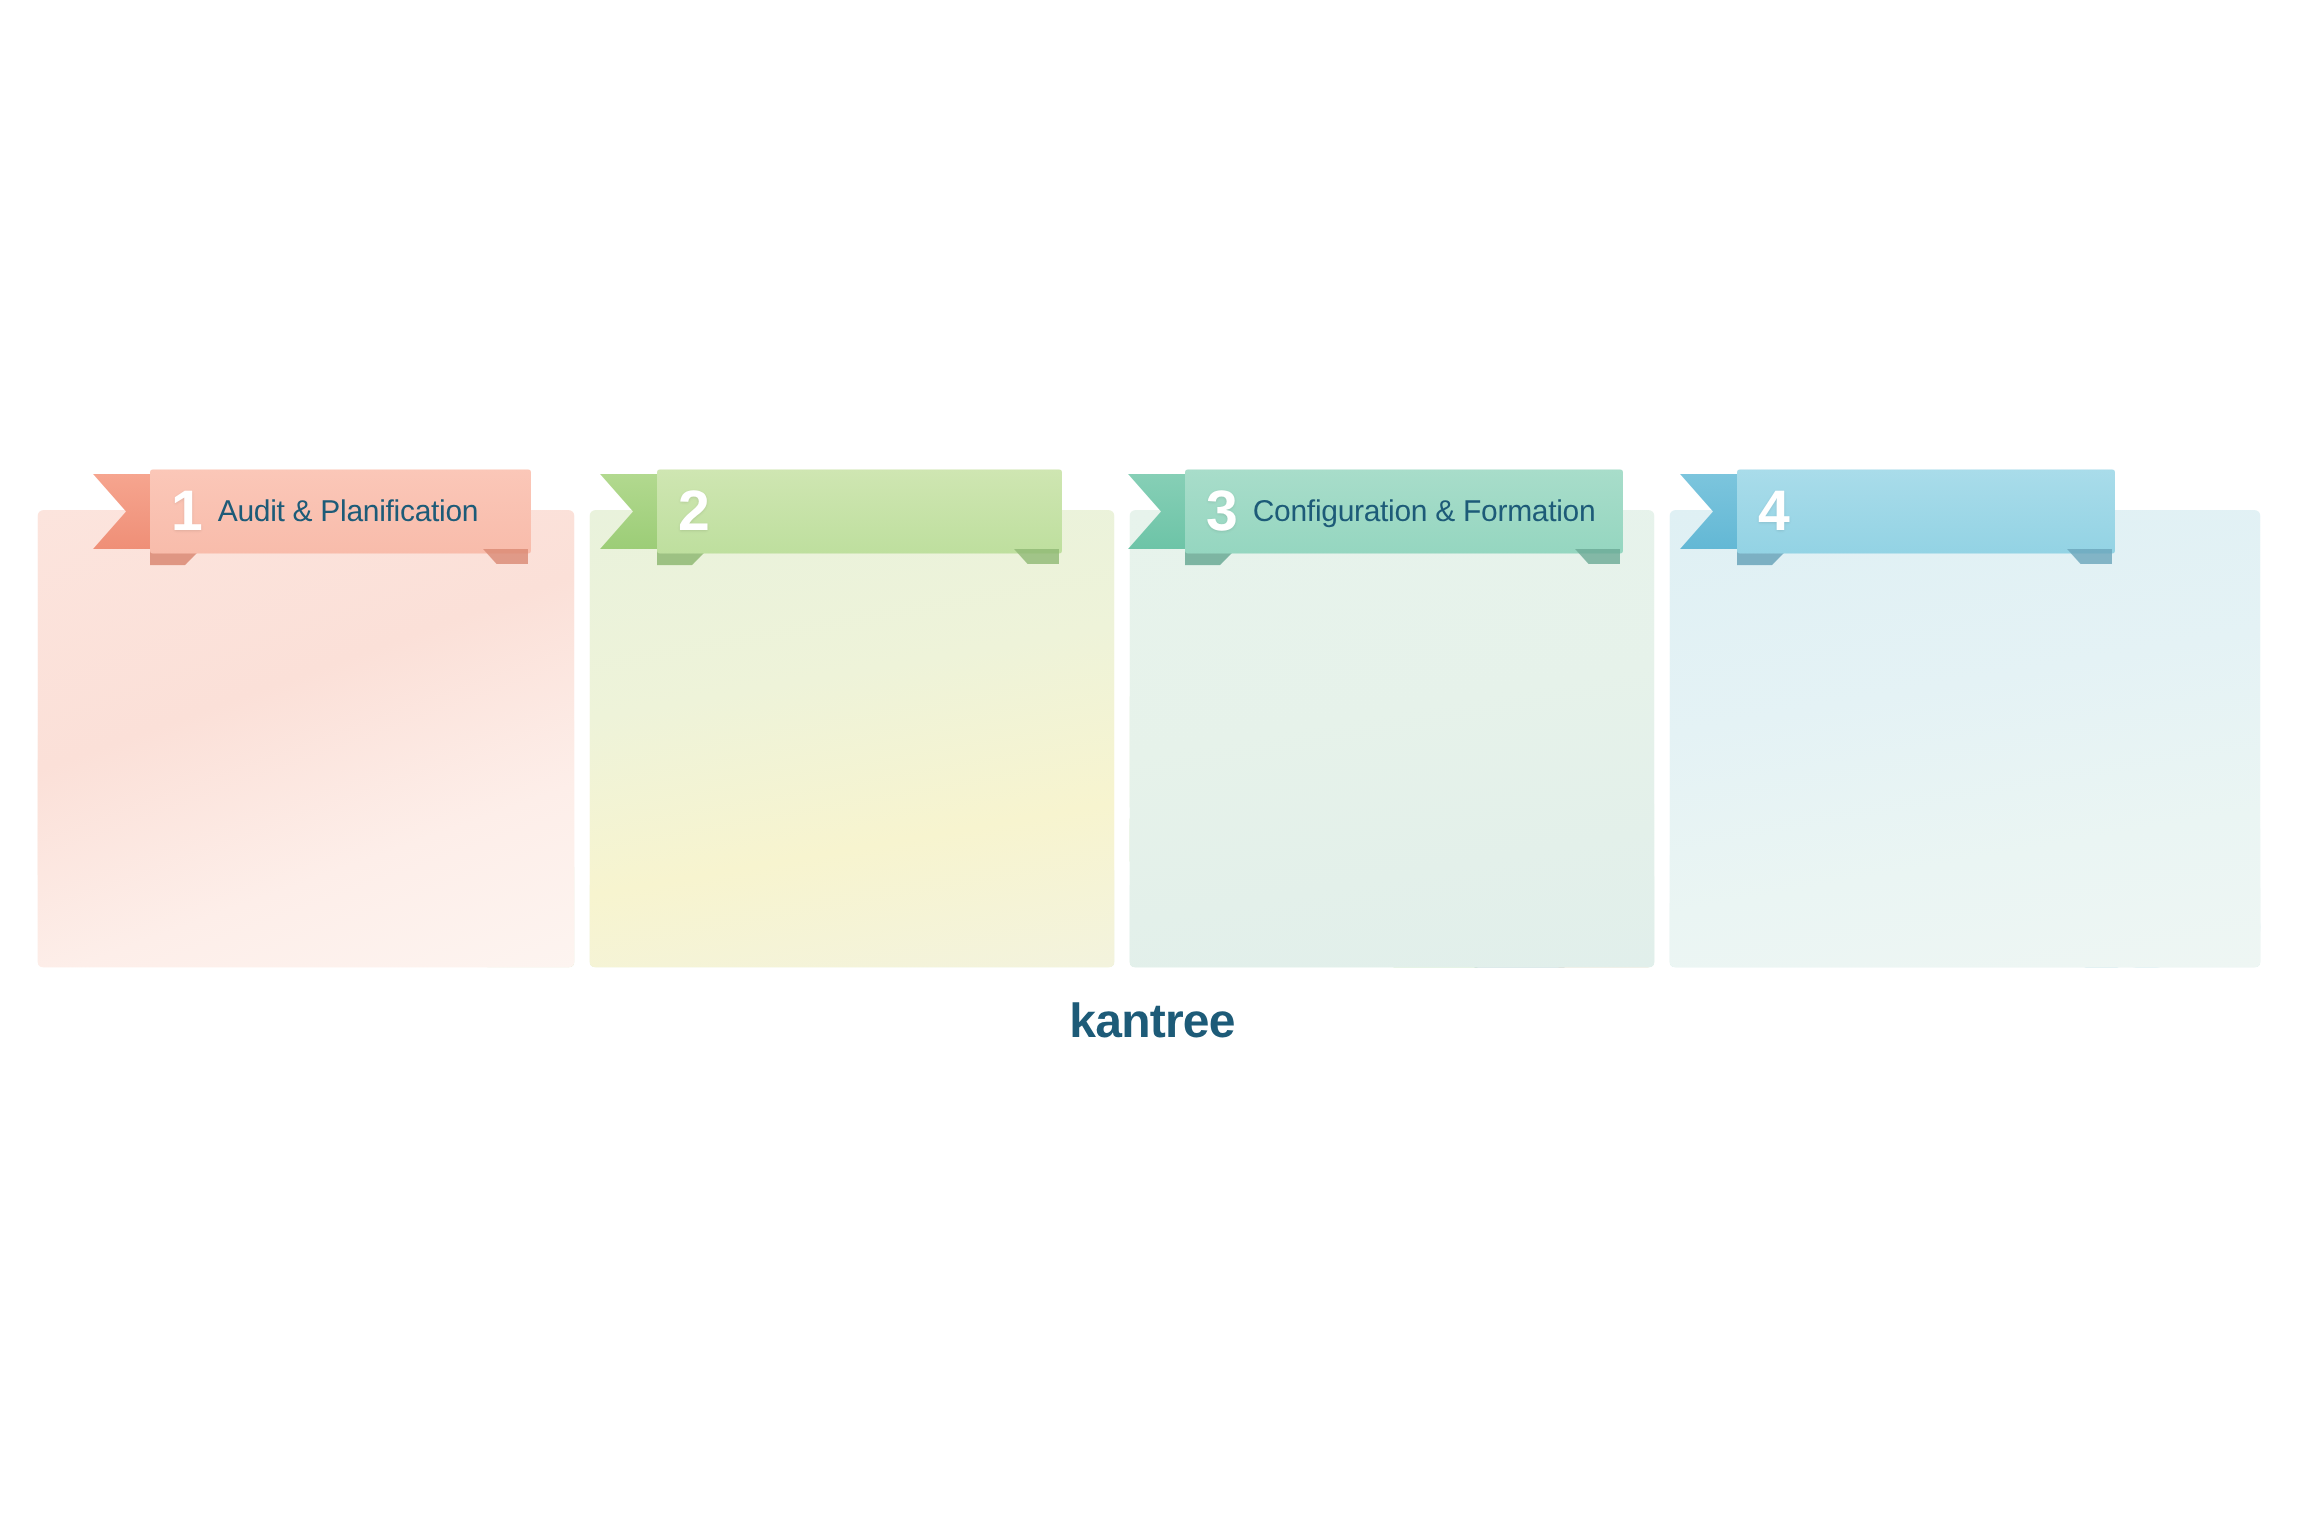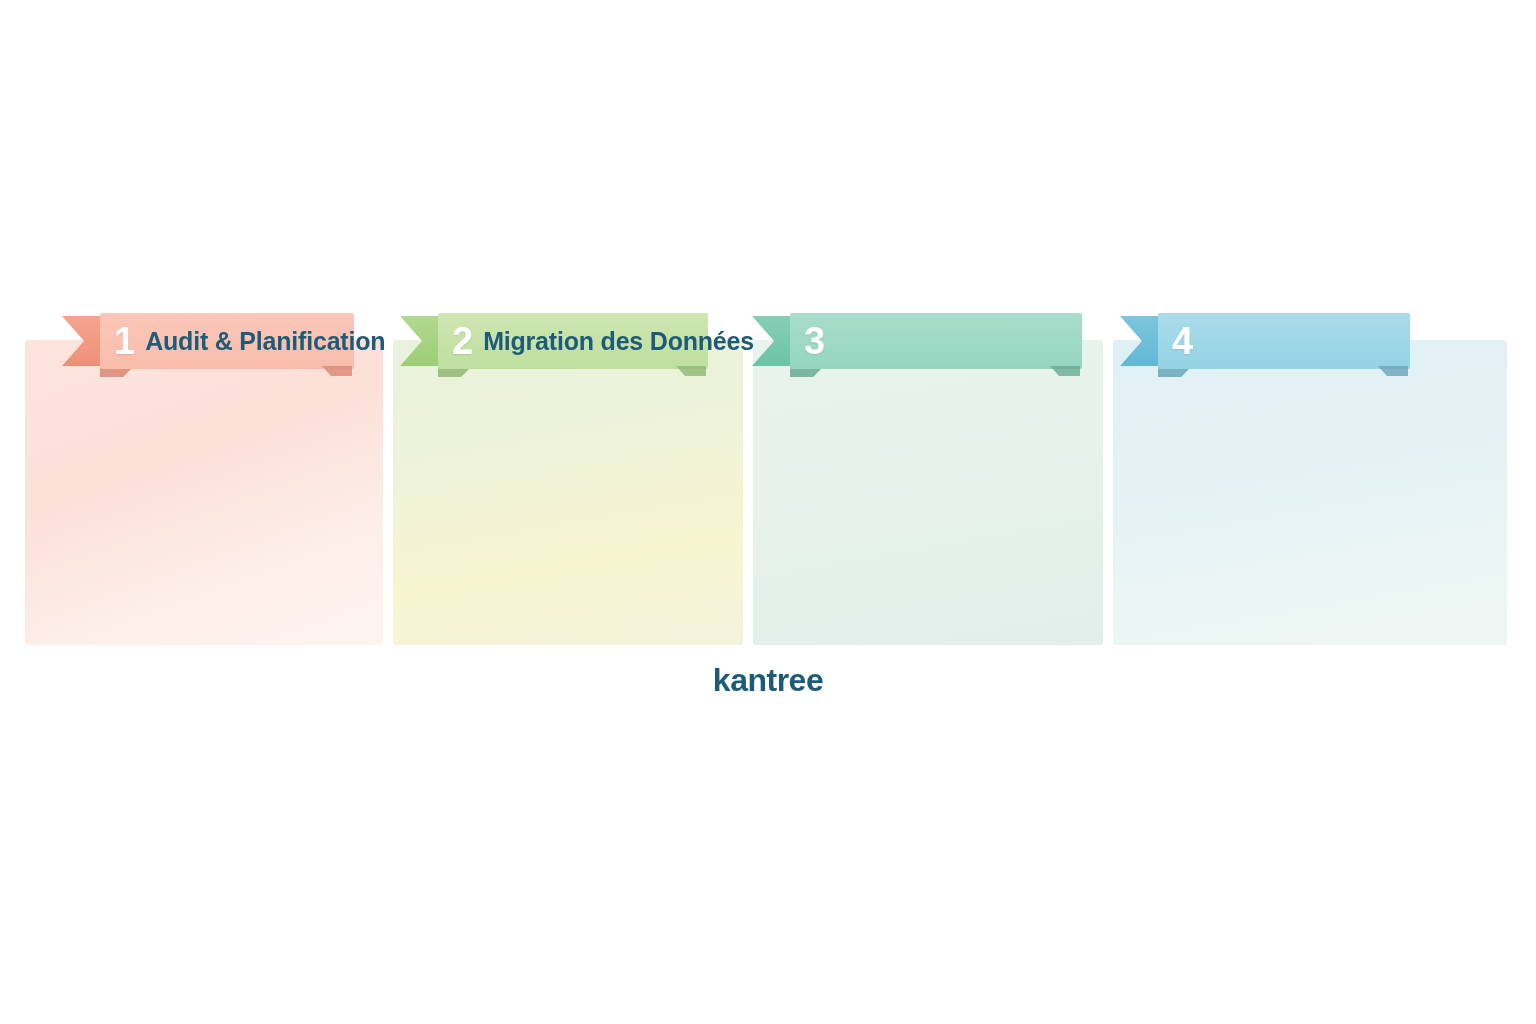--- a/index.html
+++ b/index.html
@@ -42,21 +42,21 @@
   .rb-fold{position:absolute;left:38px;top:53px;width:34px;height:11px;
     clip-path:polygon(0 0,100% 0,68% 100%,0 100%);opacity:.85;}
   .rb-fold-r{position:absolute;right:2px;top:53px;width:30px;height:10px;
     clip-path:polygon(0 0,100% 0,100% 100%,30% 100%);opacity:.8;}
 
   .rb-num{
     font-size:38px;font-weight:bold;color:#ffffff;line-height:1;
     margin-right:10px;text-shadow:0 1px 2px rgba(0,0,0,.10);
   }
   .rb-label{
-    font-size:25px;font-weight:bold;color:#1d5b78;letter-spacing:-.2px;white-space:nowrap;
+    font-size:20px;font-weight:normal;color:#1d5b78;letter-spacing:-.2px;white-space:nowrap;
   }
 
   
   .c1 .rb-body{background:linear-gradient(180deg,#fbc7b8 0%,#f8bcab 100%);}
   .c1 .rb-tail,.c1 .rb-notch{background:linear-gradient(180deg,#f6a58f 0%,#ef8f77 100%);}
   .c1 .rb-fold,.c1 .rb-fold-r{background:#d98873;}
   .c2 .rb-body{background:linear-gradient(180deg,#cfe6b2 0%,#bedf9e 100%);}
   .c2 .rb-tail,.c2 .rb-notch{background:linear-gradient(180deg,#b2d98f 0%,#9ccd77 100%);}
   .c2 .rb-fold,.c2 .rb-fold-r{background:#8fb873;}
   .c3 .rb-body{background:linear-gradient(180deg,#a8ddca 0%,#95d6c0 100%);}
@@ -432,30 +432,30 @@
       <span class="rb-label">Audit &amp; Planification</span>
     </div>
     <div class="rb-fold-r"></div>
   </div>
 
   <div class="ribbon r2 c2">
     <div class="rb-tail"></div>
     <div class="rb-fold"></div>
     <div class="rb-body">
       <span class="rb-num">2</span>
-      <span class="rb-label">Migration des Données</span>
     </div>
     <div class="rb-fold-r"></div>
   </div>
 
   <div class="ribbon r3 c3">
     <div class="rb-tail"></div>
     <div class="rb-fold"></div>
     <div class="rb-body">
       <span class="rb-num">3</span>
+      <span class="rb-label">Configuration &amp; Formation</span>
     </div>
     <div class="rb-fold-r"></div>
   </div>
 
   <div class="ribbon r4 c4">
     <div class="rb-tail"></div>
     <div class="rb-fold"></div>
     <div class="rb-body">
       <span class="rb-num">4</span>
     </div>

